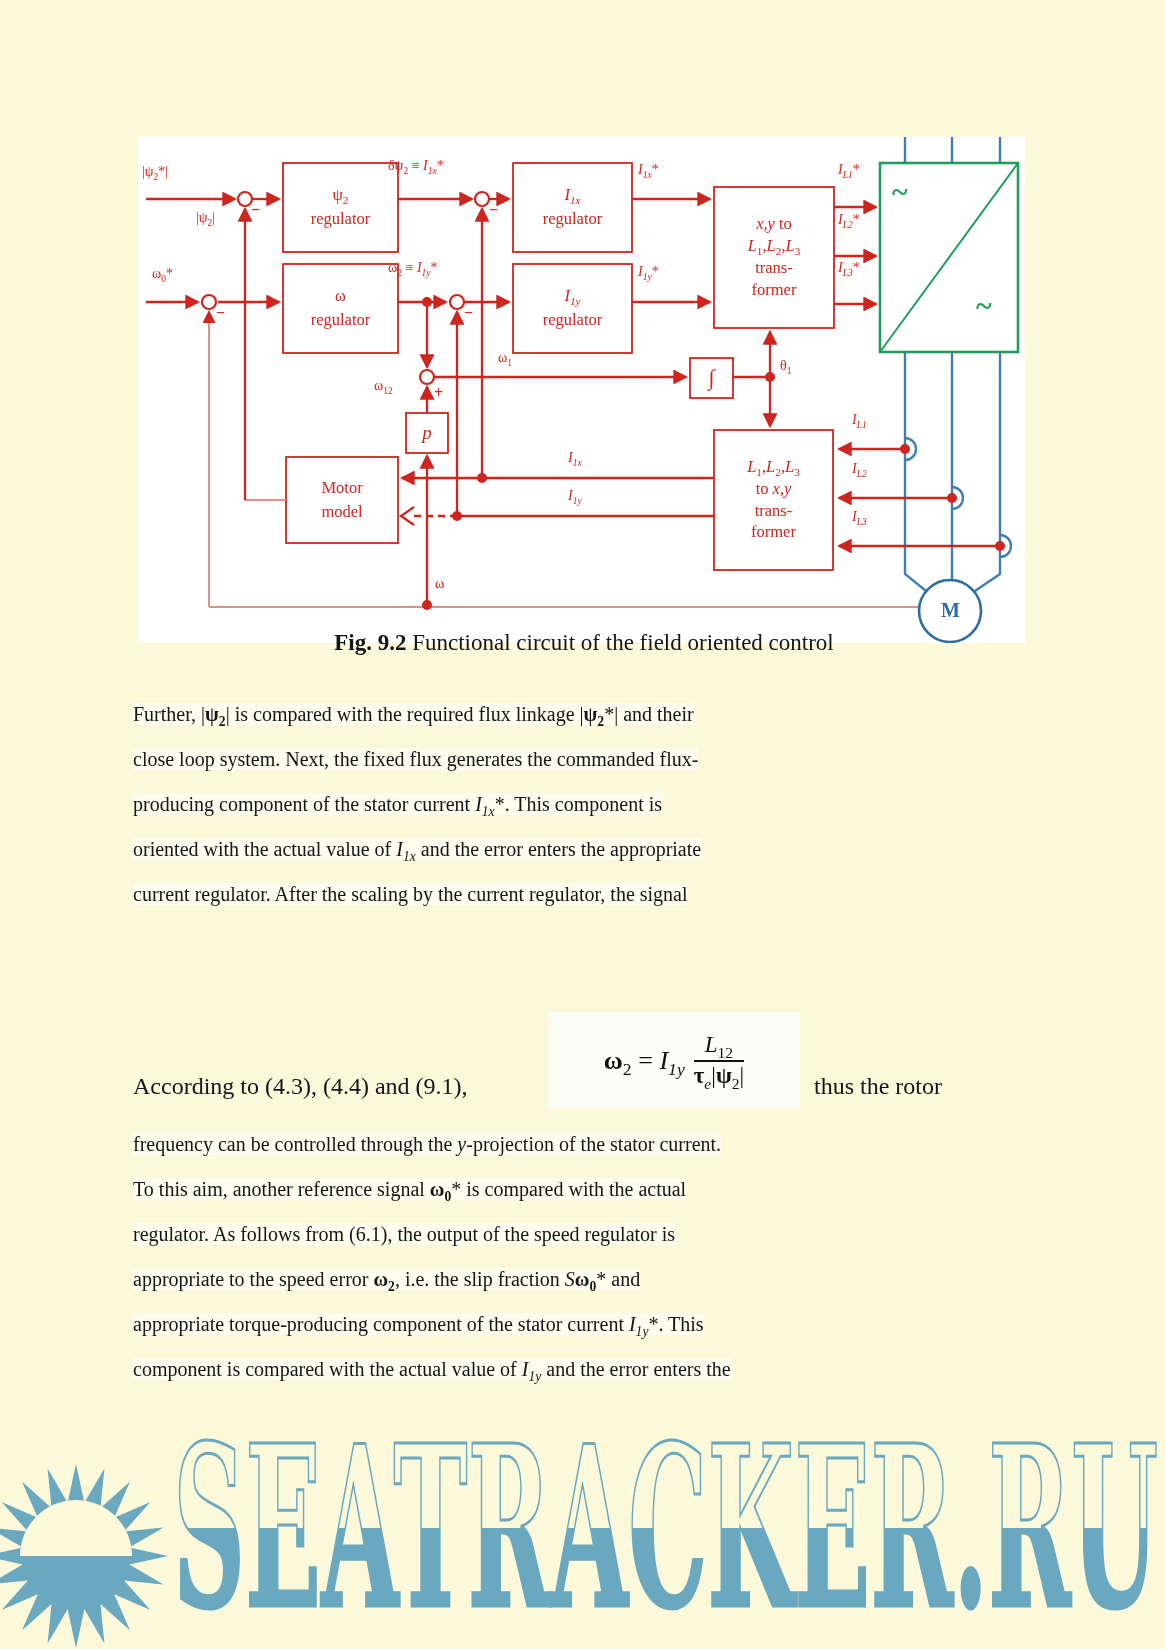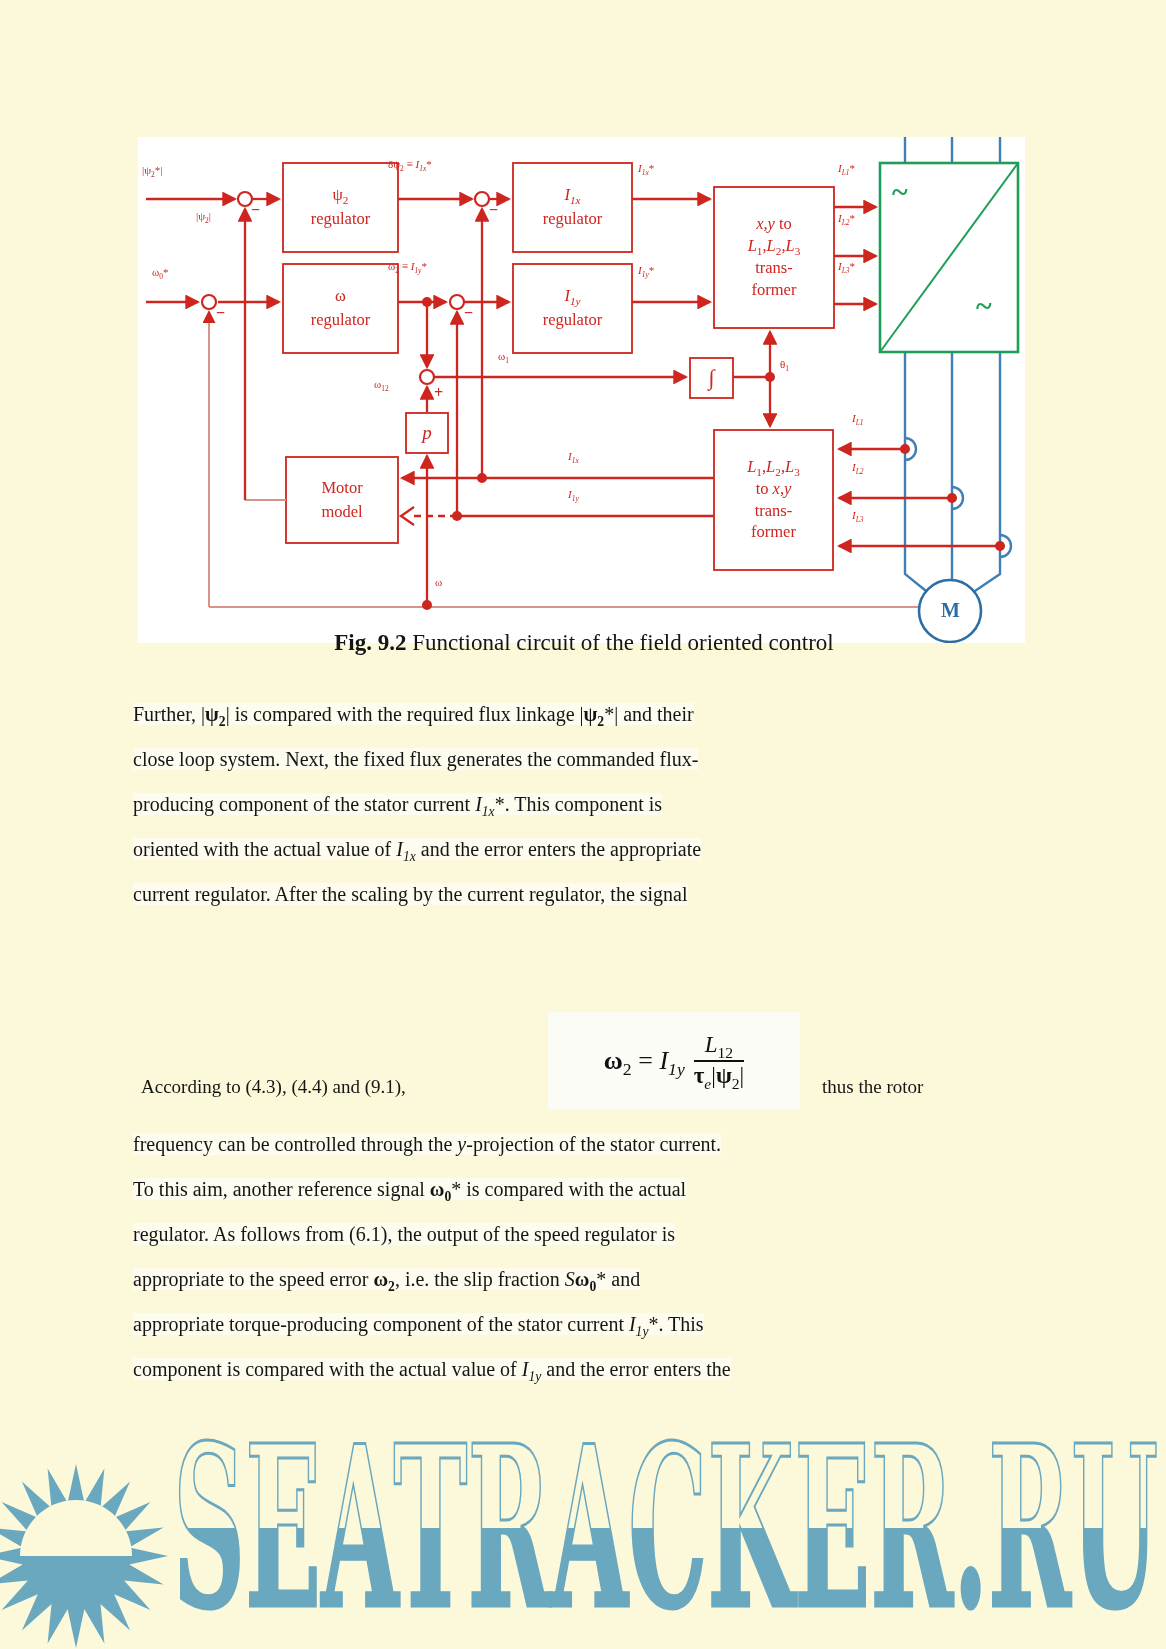--- a/index.html
+++ b/index.html
@@ -1,34 +1,34 @@
 <!DOCTYPE html>
 <html><head>
 <meta charset="utf-8">
 <style>
   html,body{margin:0;padding:0;}
   .page{position:relative;width:1166px;height:1649px;background:#FCF8DA;overflow:hidden;
         font-family:"Liberation Serif",serif;color:#151515;}
   .panel{position:absolute;left:138px;top:137px;width:887px;height:506px;background:#FFFFFF;}
   .diag{position:absolute;left:0;top:0;}
-  .dlabel{position:absolute;color:#CE251E;font-size:11px;line-height:1.05;white-space:nowrap;}
+  .dlabel{position:absolute;color:#CE251E;font-size:14px;line-height:1.05;white-space:nowrap;}
   sub{font-size:68%;line-height:0;}
   .dbox{position:absolute;display:flex;flex-direction:column;align-items:center;justify-content:center;
         gap:5px;color:#CE251E;font-size:16.5px;text-align:center;line-height:1.15;}
   .sign{position:absolute;color:#CE251E;font-weight:bold;font-size:16px;}
   .tilde{position:absolute;color:#1E9E58;font-size:30px;font-weight:bold;}
   .mlab{position:absolute;color:#2E6DA4;font-weight:bold;font-size:20px;}
   .pit{font-style:italic;font-size:19px;}
   .intg{font-size:22px;font-weight:bold;}
   .caption{position:absolute;left:133px;top:630px;width:902px;text-align:center;font-size:23px;}
   .caption b{font-weight:bold;}
   .para{position:absolute;left:133px;width:905px;font-size:20px;}
   .tline{height:45px;line-height:45px;white-space:nowrap;}
   .tline .halo, .halo{background:rgba(255,255,252,0.6);}
-  .eqtext{position:absolute;font-size:19px;line-height:45px;white-space:nowrap;margin-left:8px;}
+  .eqtext{position:absolute;font-size:24px;line-height:45px;white-space:nowrap;}
   .eqbox{position:absolute;left:548px;top:1012px;width:252px;height:97px;background:#FCFCF6;
          display:flex;align-items:center;justify-content:center;font-size:26px;color:#101010;}
   .frac{display:inline-flex;flex-direction:column;align-items:center;margin-left:9px;font-size:23px;line-height:1.15;}
   .fbar{height:2px;background:#101010;align-self:stretch;margin:1px 0;}
   .wm{position:absolute;left:0;top:1408px;}
   .wmtext{font-family:"DejaVu Serif",serif;font-weight:bold;font-size:222px;
           fill:url(#wmg);stroke:#69A8BF;stroke-width:3px;}
 </style>
 </head>
 <body>

